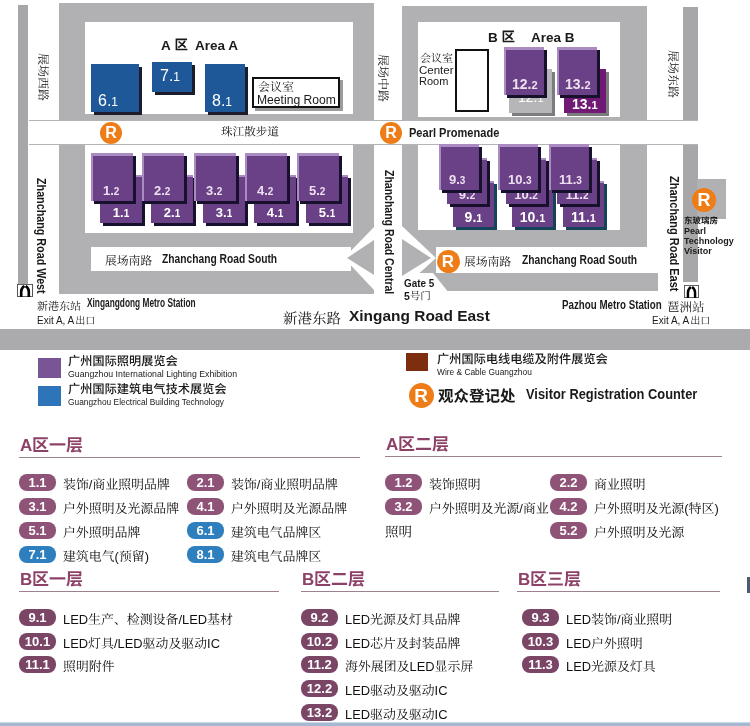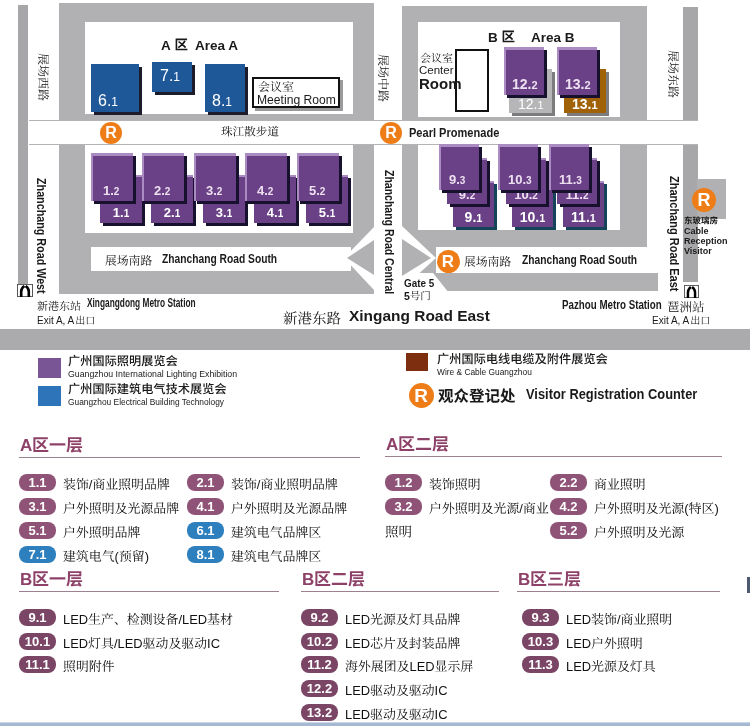--- a/index.html
+++ b/index.html
@@ -236,32 +236,32 @@
 <svg style="position:absolute;left:420.0px;top:51.0px;overflow:visible" width="33" height="15">
       <g transform="translate(0,11.0)" fill="#1a1a1a" font-family="'Liberation Sans',sans-serif">
         <use href="#g7" xlink:href="#g7" transform="translate(0.0,0) scale(0.01100)"></use>
         <use href="#g8" xlink:href="#g8" transform="translate(11.0,0) scale(0.01100)"></use>
         <use href="#g9" xlink:href="#g9" transform="translate(22.0,0) scale(0.01100)"></use>
       </g>
     </svg>
 
 <div style="position:absolute;left:419px;top:64px;font-size:11.5px;font-weight:normal;color:#1a1a1a;white-space:nowrap;">Center</div>
 
-<div style="position:absolute;left:419px;top:75px;font-size:15px;font-weight:bold;color:#1a1a1a;white-space:nowrap;">Room</div>
+<div style="position:absolute;left:419px;top:75px;font-size:11px;font-weight:normal;color:#1a1a1a;white-space:nowrap;">Room</div>
 
 <div style="position:absolute;left:509px;top:69px;width:43px;height:44px;background:#b6b6b8;box-shadow:3px 3px 0 #7c7c7e;color:#fff">
-      <span style="position:absolute;left:9px;bottom:1px;font-size:14px;font-weight:normal">12.<span style="font-size:11px">1</span></span>
+      <span style="position:absolute;left:9px;bottom:8px;font-size:14px;font-weight:normal">12.<span style="font-size:11px">1</span></span>
     </div>
 
 <div style="position:absolute;left:504px;top:47px;width:40px;height:48px;background:#6a4187;border-top:3px solid #aa8cc2;border-left:2px solid #aa8cc2;box-sizing:border-box;box-shadow:3px 3px 0 #17112e;"></div>
 <div style="position:absolute;left:504px;top:47px;width:40px;height:48px;color:#eee0f0;">
       <span style="position:absolute;left:8px;bottom:3px;font-size:14px;font-weight:bold;">12.<span style="font-size:11px">2</span></span>
     </div>
 
-<div style="position:absolute;left:564px;top:69px;width:42px;height:44px;background:#a16207;box-shadow:3px 3px 0 #7c7c7e;color:#fff">
+<div style="position:absolute;left:564px;top:69px;width:42px;height:44px;background:#701a75;box-shadow:3px 3px 0 #7c7c7e;color:#fff">
       <span style="position:absolute;left:8px;bottom:1px;font-size:14px;font-weight:bold">13.<span style="font-size:11px">1</span></span>
     </div>
 
 <div style="position:absolute;left:557px;top:47px;width:40px;height:48px;background:#6a4187;border-top:3px solid #aa8cc2;border-left:2px solid #aa8cc2;box-sizing:border-box;box-shadow:3px 3px 0 #17112e;"></div>
 <div style="position:absolute;left:557px;top:47px;width:40px;height:48px;color:#eee0f0;">
       <span style="position:absolute;left:8px;bottom:3px;font-size:14px;font-weight:bold;">13.<span style="font-size:11px">2</span></span>
     </div>
 
 <div style="position:absolute;left:100px;top:175px;width:42px;height:48px;background:#6a4187;border-top:2px solid #aa8cc2;box-sizing:border-box;box-shadow:3px 3px 0 #17112e;color:#fff">
       <span style="position:absolute;left:0;right:0;bottom:3px;text-align:center;font-size:13px;font-weight:bold">1.<span style="font-size:10px">1</span></span>
@@ -463,23 +463,23 @@
 
 <svg style="position:absolute;left:684.0px;top:214.5px;overflow:visible" width="34" height="12">
       <g transform="translate(0,8.5)" fill="#1a1a1a" font-family="'Liberation Sans',sans-serif">
         <use href="#g25" xlink:href="#g25" transform="translate(0.0,0) scale(0.00850)"></use>
         <use href="#g26" xlink:href="#g26" transform="translate(8.5,0) scale(0.00850)"></use>
         <use href="#g27" xlink:href="#g27" transform="translate(17.0,0) scale(0.00850)"></use>
         <use href="#g28" xlink:href="#g28" transform="translate(25.5,0) scale(0.00850)"></use>
       </g>
     </svg>
 
-<div style="position:absolute;left:684px;top:226px;font-size:9px;font-weight:bold;color:#1a1a1a;white-space:nowrap;">Cable</div>
-
-<div style="position:absolute;left:684px;top:236px;font-size:9px;font-weight:bold;color:#1a1a1a;white-space:nowrap;">Reception</div>
+<div style="position:absolute;left:684px;top:226px;font-size:9px;font-weight:bold;color:#1a1a1a;white-space:nowrap;">Pearl</div>
+
+<div style="position:absolute;left:684px;top:236px;font-size:9px;font-weight:bold;color:#1a1a1a;white-space:nowrap;">Technology</div>
 
 <div style="position:absolute;left:684px;top:246px;font-size:9px;font-weight:bold;color:#1a1a1a;white-space:nowrap;">Visitor</div>
 
 <div style="position:absolute;left:0px;top:329px;width:750px;height:21px;background:#ababad;"></div>
 
 <div style="position:absolute;left:38px;top:358px;width:23px;height:20px;background:#7a5596;"></div>
 
 <svg style="position:absolute;left:68.0px;top:352.8px;overflow:visible" width="110" height="17">
       <g transform="translate(0,12.2)" fill="#1a1a1a" font-family="'Liberation Sans',sans-serif">
         <use href="#g29" xlink:href="#g29" transform="translate(0.0,0) scale(0.01220)"></use>

